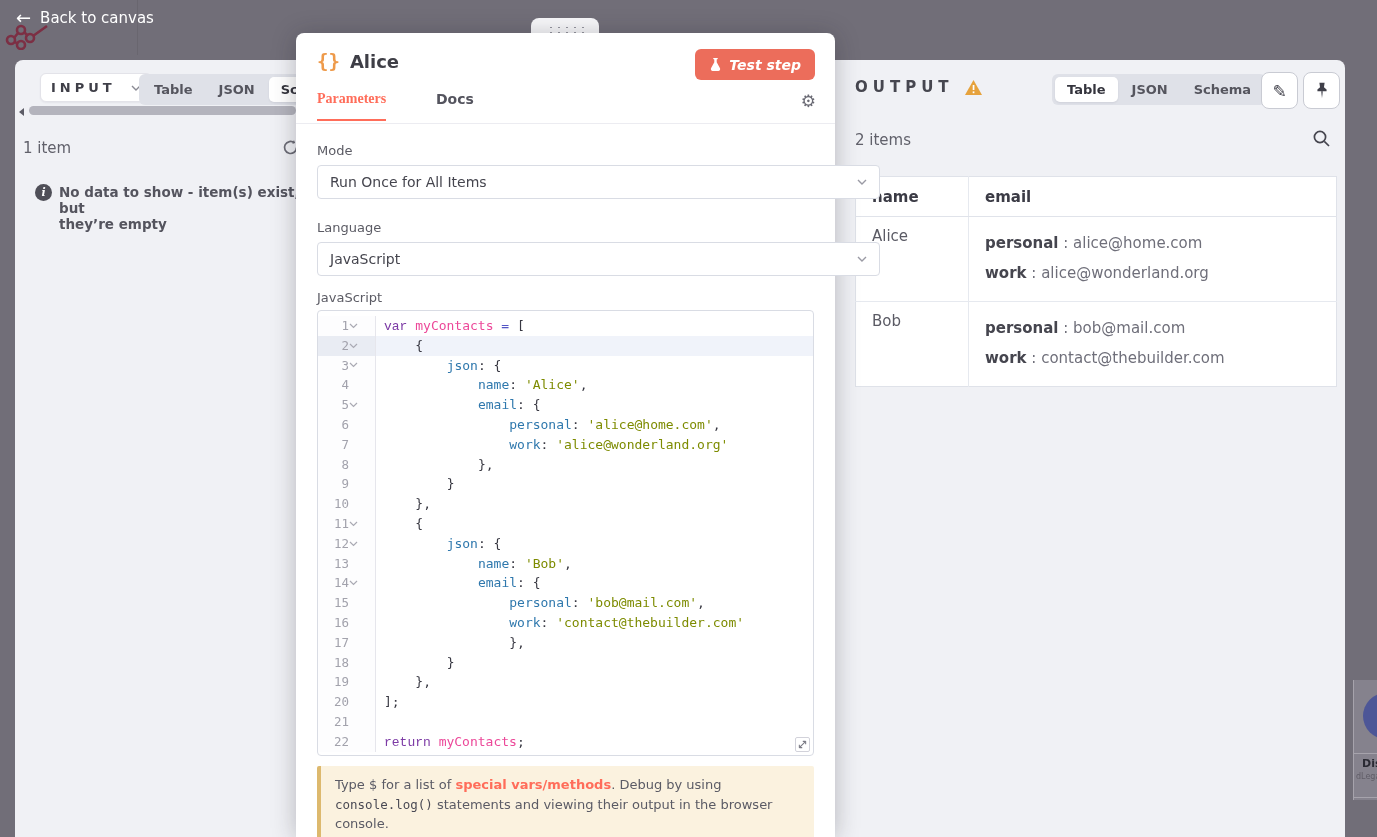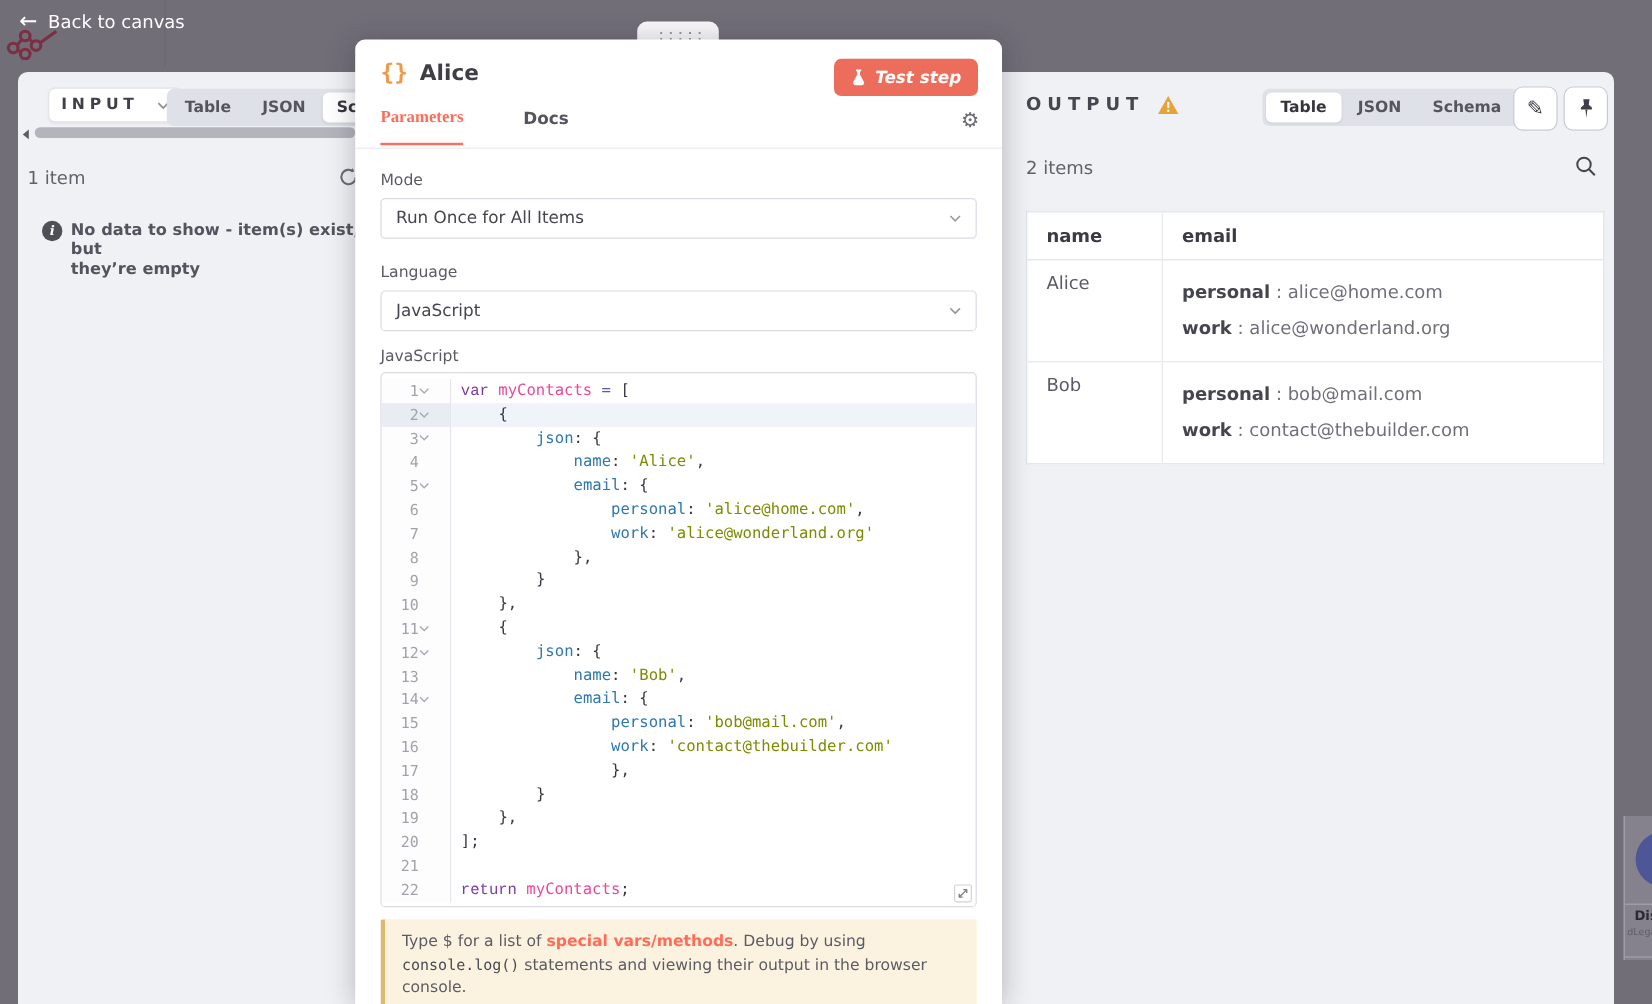--- a/index.html
+++ b/index.html
@@ -57,21 +57,21 @@
   .braces { color:#ee9a4a; font-size:19px; font-weight:bold; font-family:"DejaVu Sans Mono",monospace; }
   .modal-title { font-size:18px; font-weight:bold; color:#3e3e46; }
   .test-btn { position:absolute; right:20px; top:16px; height:31px; display:flex; align-items:center; gap:7px; background:#ec6d5b; border:none; border-radius:6px; color:#fff; font-size:14px; font-weight:600; padding:0 14px; cursor:pointer; font-family:inherit;font-style:italic; }
   .modal-tabs { position:absolute; left:0; top:58px; width:100%; height:33px; border-bottom:1px solid #ececf1; }
   .mtab { position:absolute; top:0; font-size:14px; font-weight:600; cursor:pointer; padding-bottom:12px; }
   .mtab.param { left:21px; color:#ff6d5a; border-bottom:2px solid #ff6d5a;font-family:Liberation Serif, serif; }
   .mtab.docs { left:140px; color:#54545e; }
   .gear { position:absolute; right:19px; top:0px; font-size:17px; color:#6a6a74; cursor:pointer; }
 
   .field-label { position:absolute; left:21px; font-size:13px; color:#5b5b64; }
-  .selectbox { position:absolute; left:21px; width:497px; height:34px; background:#fff; border:1px solid #d9dce4; border-radius:4px; display:flex; align-items:center; padding:0 12px; font-size:14px; color:#45454e; cursor:pointer; }
+  .selectbox { position:absolute; left:21px; width:563px; height:34px; background:#fff; border:1px solid #d9dce4; border-radius:4px; display:flex; align-items:center; padding:0 12px; font-size:14px; color:#45454e; cursor:pointer; }
   .selectbox .chev { margin-left:auto; }
 
   
   .editor { position:absolute; left:21px; top:277px; width:497px; height:446px; border:1px solid #d9dce4; border-radius:4px; background:#fff; overflow:hidden; font-family:"DejaVu Sans Mono","Liberation Mono",monospace; font-size:13px; }
   .cm-scroll { position:absolute; inset:0; padding-top:5px; }
   .cm-row { display:flex; height:19.8px; line-height:19.8px; }
   .cm-gutter { width:58px; flex:0 0 58px; display:flex; align-items:center; border-right:1px solid #e6e6ec; background:#fdfdfe; }
   .cm-row.active .cm-gutter { background:#e9ecf3; }
   .cm-row.active .cm-text { background:#f0f3fa; }
   .cm-num { width:31px; text-align:right; color:#a2a2ac; font-size:12.5px; }

